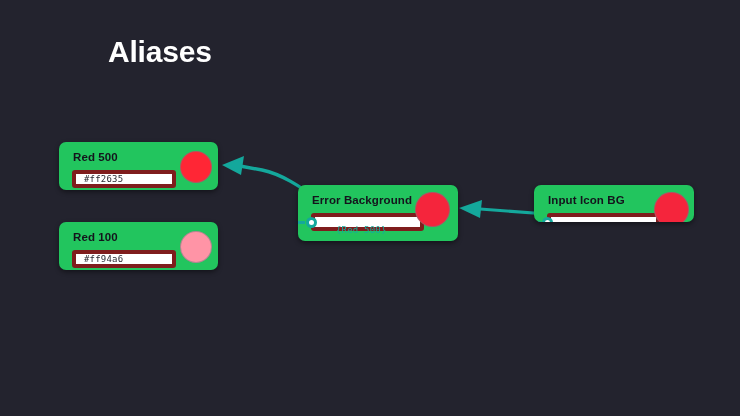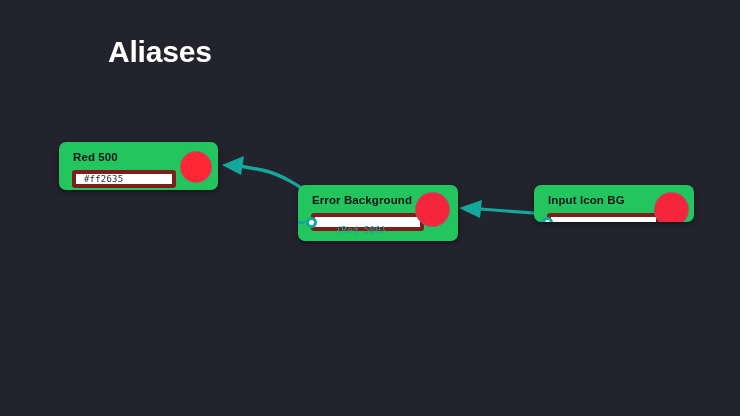--- a/index.html
+++ b/index.html
@@ -155,20 +155,27 @@
   </svg>
 
   <div class="card" id="card-red-500">
     <div class="card-title">Red 500</div>
     <div class="value-box">
       <span class="value-text">#ff2635</span>
     </div>
     <div class="swatch" style="background:#ff2635;"></div>
   </div>
 
+  <div class="card" id="card-red-100">
+    <div class="card-title">Red 100</div>
+    <div class="value-box">
+      <span class="value-text">#ff94a6</span>
+    </div>
+    <div class="swatch" style="background:#ff94a6;"></div>
+  </div>
 
   <div class="card" id="card-error-bg">
     <div class="card-title">Error Background</div>
     <div class="connector-stub"></div>
     <div class="value-box">
       <span class="value-text alias">{Red 500}</span>
     </div>
     <div class="connector"></div>
     <div class="swatch" style="background:#f5253c;"></div>
   </div>

